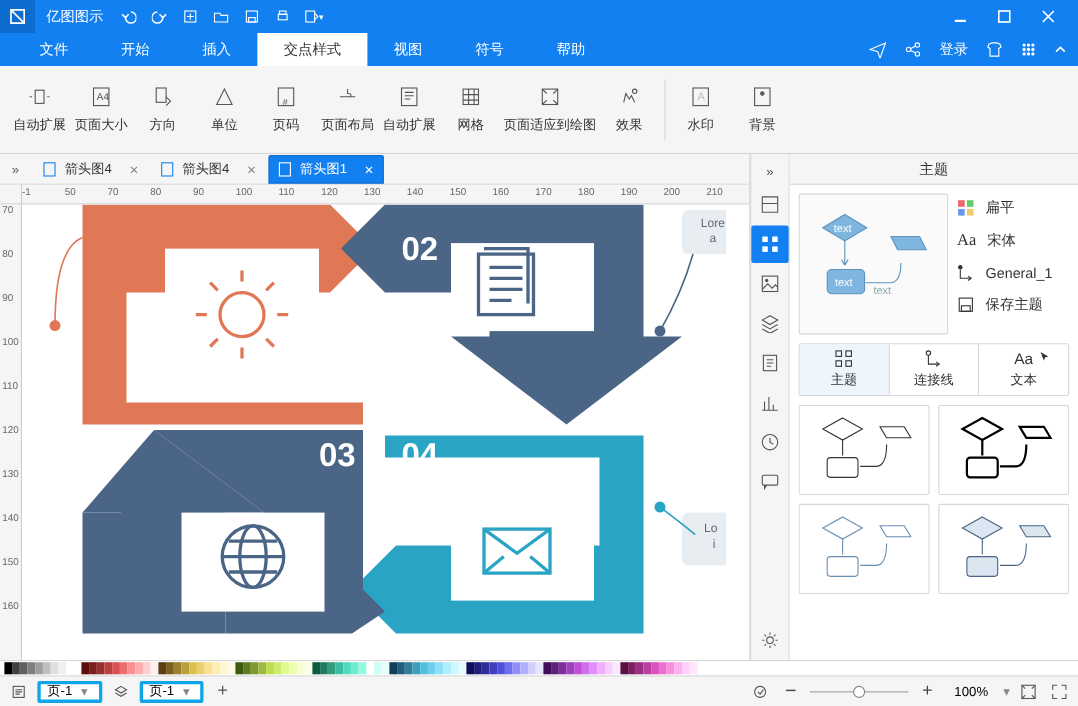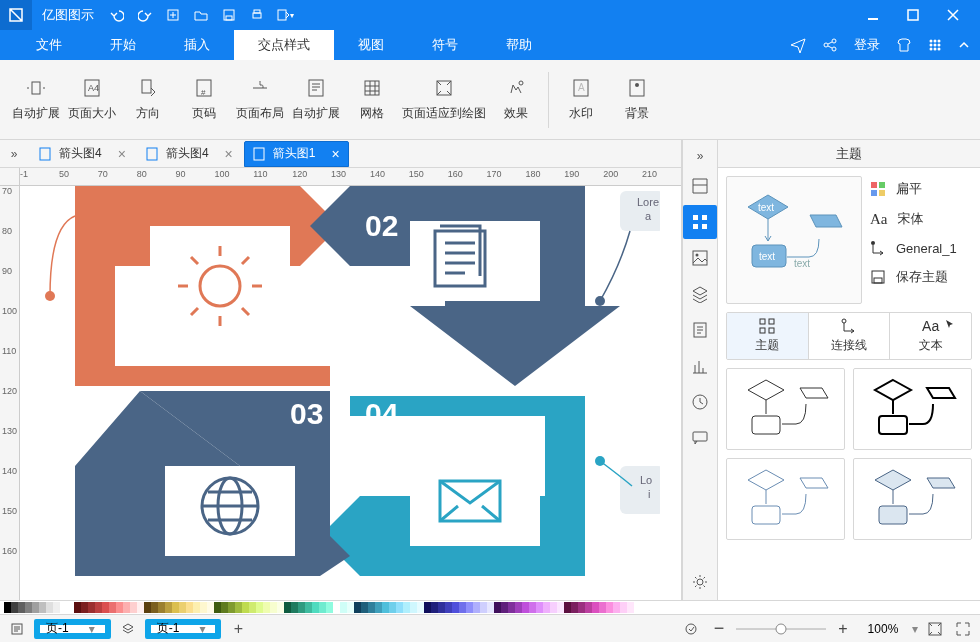--- a/index.html
+++ b/index.html
@@ -57,21 +57,21 @@
 .rp-tabs .rpt + .rpt { border-left: 1px solid #d7d7d7; }
 .rp-tabs .rpt.active { background: #eef5fd; }
 .theme-grid { display: grid; grid-template-columns: 1fr 1fr; gap: 8px; overflow: hidden; }
 .theme-cell { height: 82px; border: 1px solid #d7d7d7; border-radius: 2px; display: flex; align-items: center; justify-content: center; background: #fff; cursor: pointer; }
 .statusbar { height: 28px; background: #f5f5f5; border-top: 1px solid #d7d7d7; display: flex; align-items: center; padding: 0 6px; gap: 4px; }
 .colorstrip { height: 14px; border-top: 1px solid #d7d7d7; display: flex; padding: 1px 4px; background: #fff; gap: 0; }
 .colorstrip .sw { width: 7px; height: 11px; cursor: pointer; }
 .statusbar .sgroup { display: flex; align-items: center; gap: 6px; }
 .statusbar .sspacer { flex: 1; }
 .statusbar .sbtn { width: 22px; height: 22px; display: flex; align-items: center; justify-content: center; cursor: pointer; color: #444; }
-.statusbar .sel { border: 6px solid #0ea5e9; padding: 1px 10px 1px 6px; border-radius: 2px; background: #fff; cursor: pointer; display: inline-flex; align-items: center; gap: 20px; height: 20px; font-size: 12px; }
+.statusbar .sel { border: 3px solid #0ea5e9; padding: 1px 10px 1px 6px; border-radius: 2px; background: #fff; cursor: pointer; display: inline-flex; align-items: center; gap: 8px; height: 20px; font-size: 12px; }
 svg { display: block; }
 </style>
 </head>
 <body>
 
 <div class="titlebar">
   <div class="logo-btn">
     <svg width="16" height="16">
         <path d="M2 2 L14 2 L14 14 L2 14 Z M2 2 L14 14" stroke="#fff" stroke-width="1.5" fill="none"></path>
       </svg>
@@ -209,20 +209,28 @@
       <span>页面大小</span>
     </div>
   <div class="rbtn">
       <span class="ricon">
         <svg width="20" height="20">
           <rect x="4" y="2" width="9" height="13" stroke="#555" fill="none"></rect>
           <path d="M13 10l4 4-4 4" stroke="#555" fill="none"></path>
         </svg>
       </span>
       <span>方向</span>
+    </div>
+  <div class="rbtn">
+      <span class="ricon">
+        <svg width="20" height="20">
+          <path d="M10 3l7 14H3z" stroke="#555" fill="none"></path>
+        </svg>
+      </span>
+      <span>单位</span>
     </div>
   <div class="rbtn">
       <span class="ricon">
         <svg width="20" height="20">
           <rect x="3" y="2" width="14" height="16" stroke="#555" fill="none"></rect>
           <text x="7" y="17" font-size="8" fill="#555">#</text>
         </svg>
       </span>
       <span>页码</span>
     </div>

